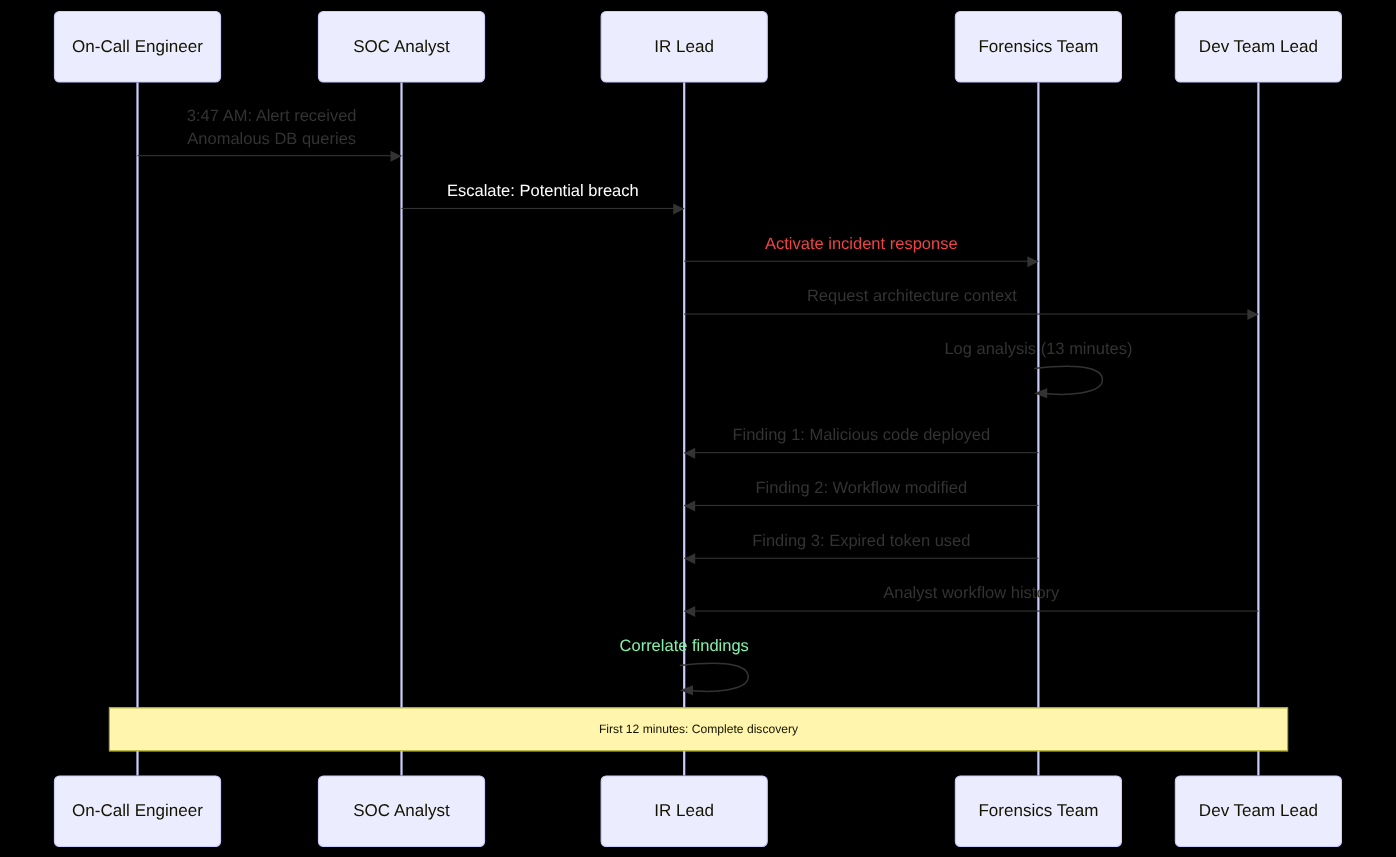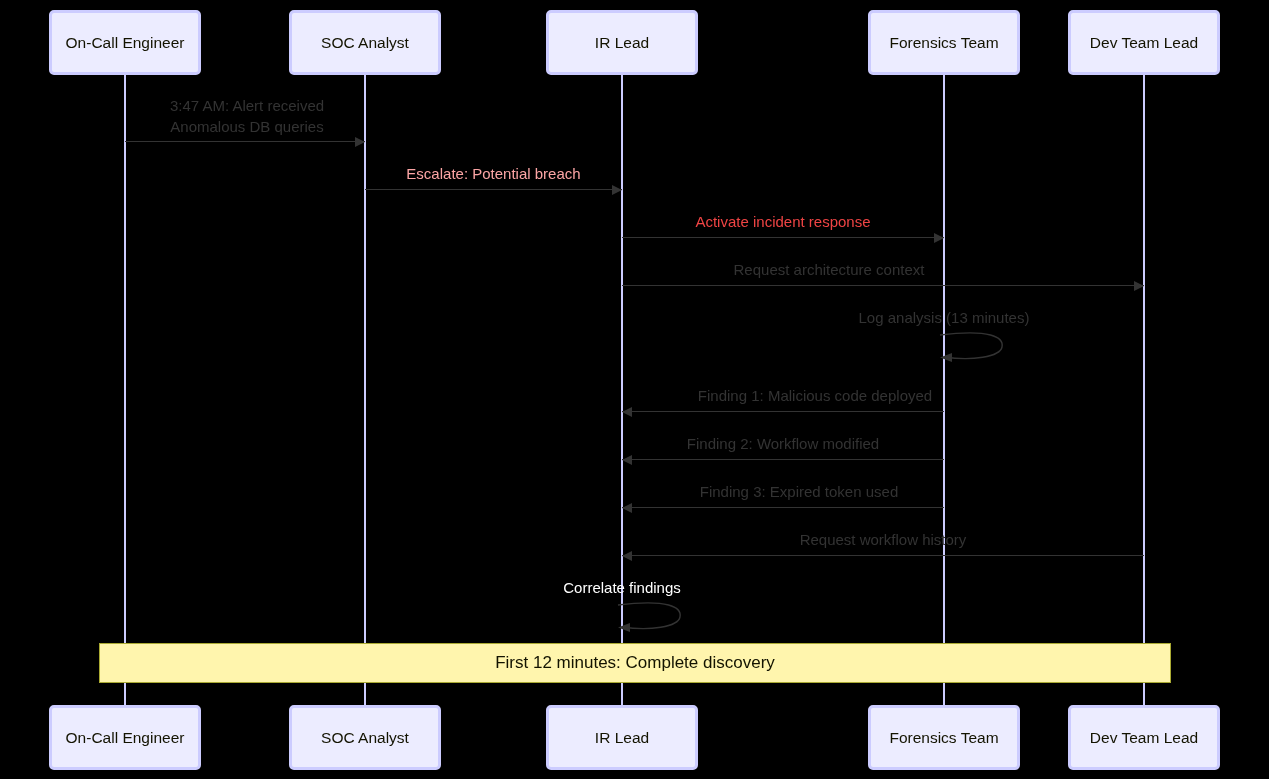--- a/index.html
+++ b/index.html
@@ -3,21 +3,21 @@
 <meta charset="utf-8">
 <style>
   html,body{margin:0;padding:0;background:#000;}
   body{width:1269px;height:779px;overflow:hidden;font-family:"Liberation Sans",sans-serif;}
   #stage{position:relative;width:1269px;height:779px;background:#000000;}
 
   
   .actor-box{
     position:absolute;
     background:#ECECFF;
-    border:3px solid #ec4899;
+    border:1px solid #ec4899;
     border-radius:5px;
     box-sizing:border-box;
     display:flex;align-items:center;justify-content:center;
     color:#131300;
     font-size:15.5px;
     font-family:"Liberation Sans",sans-serif;
     white-space:nowrap;
   }
 
   
@@ -64,21 +64,21 @@
   .selfloop svg{display:block;overflow:visible;}
 
   
   .note-box{
     position:absolute;
     background:#FFF5AD;
     border:1px solid #AAAA33;
     box-sizing:border-box;
     display:flex;align-items:center;justify-content:center;
     color:#131300;
-    font-size:17px;
+    font-size:11px;
     font-family:"Liberation Sans",sans-serif;
   }
 </style>
 </head>
 <body>
 
 <div id="stage" style="background: rgb(0, 0, 0);">
   <div id="lifelines">
       <div class="lifeline" style="left: 124px; top: 75px; height: 630px; background: rgb(204, 204, 255);"></div>
       <div class="lifeline" style="left: 364px; top: 75px; height: 630px; background: rgb(204, 204, 255);"></div>
@@ -86,49 +86,49 @@
       <div class="lifeline" style="left: 943px; top: 75px; height: 630px; background: rgb(204, 204, 255);"></div>
       <div class="lifeline" style="left: 1143px; top: 75px; height: 630px; background: rgb(204, 204, 255);"></div>
     </div>
   <div id="messages">
       <div class="msg-line" style="left: 125px; top: 141px; width: 240px; background: rgb(51, 51, 51);"></div>
       <div class="arrow-right" style="top: 136.5px; left: 355px; border-left-color: rgb(51, 51, 51);"></div>
       <div class="msg-label" style="left: 125px; width: 244px; top: 95px; color: rgb(51, 51, 51);">3:47 AM: Alert received
 Anomalous DB queries</div>
       <div class="msg-line" style="left: 365px; top: 189px; width: 257px; background: rgb(51, 51, 51);"></div>
       <div class="arrow-right" style="top: 184.5px; left: 612px; border-left-color: rgb(51, 51, 51);"></div>
-      <div class="msg-label" style="left: 365px; width: 257px; top: 163px; color: #fca5a5;">Escalate: Potential breach</div>
+      <div class="msg-label" style="left: 365px; width: 257px; top: 163px; color: #ffffff;">Escalate: Potential breach</div>
       <div class="msg-line" style="left: 622px; top: 237px; width: 322px; background: rgb(51, 51, 51);"></div>
       <div class="arrow-right" style="top: 232.5px; left: 934px; border-left-color: rgb(51, 51, 51);"></div>
       <div class="msg-label" style="left: 622px; width: 322px; top: 211px; color: #ef4444;">Activate incident response</div>
       <div class="msg-line" style="left: 622px; top: 285px; width: 522px; background: rgb(51, 51, 51);"></div>
       <div class="arrow-right" style="top: 280.5px; left: 1134px; border-left-color: rgb(51, 51, 51);"></div>
       <div class="msg-label" style="left: 622px; width: 414px; top: 259px; color: rgb(51, 51, 51);">Request architecture context</div>
       <div class="msg-line" style="left: 622px; top: 411px; width: 322px; background: rgb(51, 51, 51);"></div>
       <div class="arrow-left" style="top: 406.5px; left: 622px; border-right-color: rgb(51, 51, 51);"></div>
-      <div class="msg-label" style="left: 622px; width: 322px; top: 385px; color: rgb(51, 51, 51); margin-left: 32px;">Finding 1: Malicious code deployed</div>
+      <div class="msg-label" style="left: 622px; width: 322px; top: 385px; color: rgb(51, 51, 51);">Finding 1: Malicious code deployed</div>
       <div class="msg-line" style="left: 622px; top: 459px; width: 322px; background: rgb(51, 51, 51);"></div>
       <div class="arrow-left" style="top: 454.5px; left: 622px; border-right-color: rgb(51, 51, 51);"></div>
       <div class="msg-label" style="left: 622px; width: 322px; top: 433px; color: rgb(51, 51, 51);">Finding 2: Workflow modified</div>
       <div class="msg-line" style="left: 622px; top: 507px; width: 322px; background: rgb(51, 51, 51);"></div>
       <div class="arrow-left" style="top: 502.5px; left: 622px; border-right-color: rgb(51, 51, 51);"></div>
-      <div class="msg-label" style="left: 622px; width: 322px; top: 481px; color: rgb(51, 51, 51); margin-left: 16px;">Finding 3: Expired token used</div>
+      <div class="msg-label" style="left: 622px; width: 322px; top: 481px; color: rgb(51, 51, 51);">Finding 3: Expired token used</div>
       <div class="msg-line" style="left: 622px; top: 555px; width: 522px; background: rgb(51, 51, 51);"></div>
       <div class="arrow-left" style="top: 550.5px; left: 622px; border-right-color: rgb(51, 51, 51);"></div>
-      <div class="msg-label" style="left: 622px; width: 522px; top: 529px; color: rgb(51, 51, 51);">Request workflow history</div>
+      <div class="msg-label" style="left: 622px; width: 522px; top: 529px; color: rgb(51, 51, 51);">Analyst workflow history</div>
     </div>
   <div id="selfloops">
       <div class="msg-label" style="left: 744px; width: 400px; top: 307px; color: rgb(51, 51, 51);">Log analysis (13 minutes)</div>
       <div class="selfloop" style="left: 932px; top: 329px;">
         <svg width="80" height="40" viewBox="0 0 80 40">
           <path d="M 8 6 C 58 0 72 8 70 18 C 68 28 40 32 12 28" fill="none" stroke="#333333" stroke-width="1.4"></path>
           <path d="M 20 24 L 8 28.5 L 20 33 Z" fill="#333333"></path>
         </svg>
       </div>
-      <div class="msg-label" style="left: 422px; width: 400px; top: 577px; color: #ffffff;">Correlate findings</div>
+      <div class="msg-label" style="left: 422px; width: 400px; top: 577px; color: #86efac;">Correlate findings</div>
       <div class="selfloop" style="left: 610px; top: 599px;">
         <svg width="80" height="40" viewBox="0 0 80 40">
           <path d="M 8 6 C 58 0 72 8 70 18 C 68 28 40 32 12 28" fill="none" stroke="#333333" stroke-width="1.4"></path>
           <path d="M 20 24 L 8 28.5 L 20 33 Z" fill="#333333"></path>
         </svg>
       </div>
     </div>
 
   <div class="note-box" id="note" style="left: 99px; top: 643px; width: 1072px; height: 40px; background: rgb(255, 245, 173); border-color: rgb(170, 170, 51);">
     <span>First 12 minutes: Complete discovery</span>

